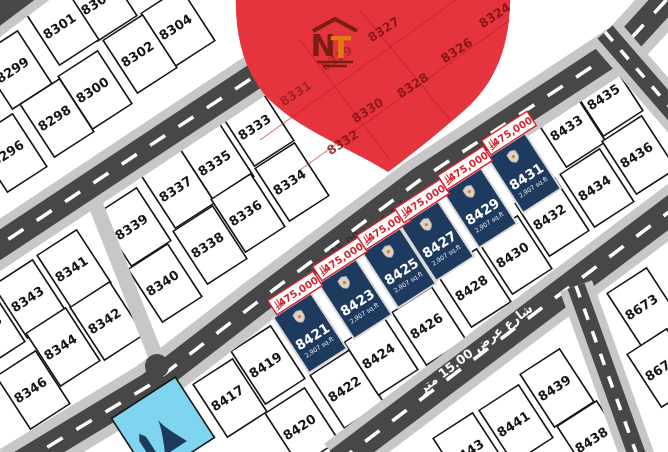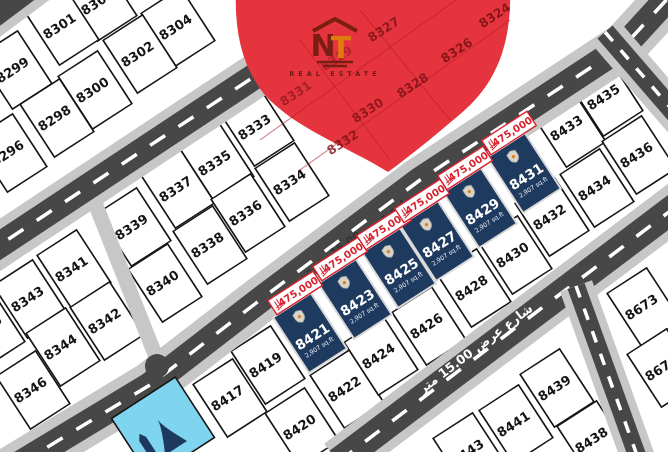--- a/index.html
+++ b/index.html
@@ -340,15 +340,14 @@
 
   <div class="logo">
     <div class="logo-mark">
       <svg width="64" height="52" viewBox="0 0 64 52">
         <path d="M10,15 L32,3 L54,15" fill="none" stroke="#7a1d12" stroke-width="4"></path>
         <text x="20" y="40" text-anchor="middle" font-size="30" font-weight="bold" fill="#7a1d12">N</text>
         <text x="38" y="42" text-anchor="middle" font-size="30" font-weight="bold" fill="#e07b10">T</text>
         <path d="M14,46 L50,46 M20,50 L44,50" stroke="#7a1d12" stroke-width="2.5"></path>
       </svg>
     </div>
-    <div class="logo-tagline">REAL ESTATE</div>
   </div>
 </div>
 
 </body></html>

